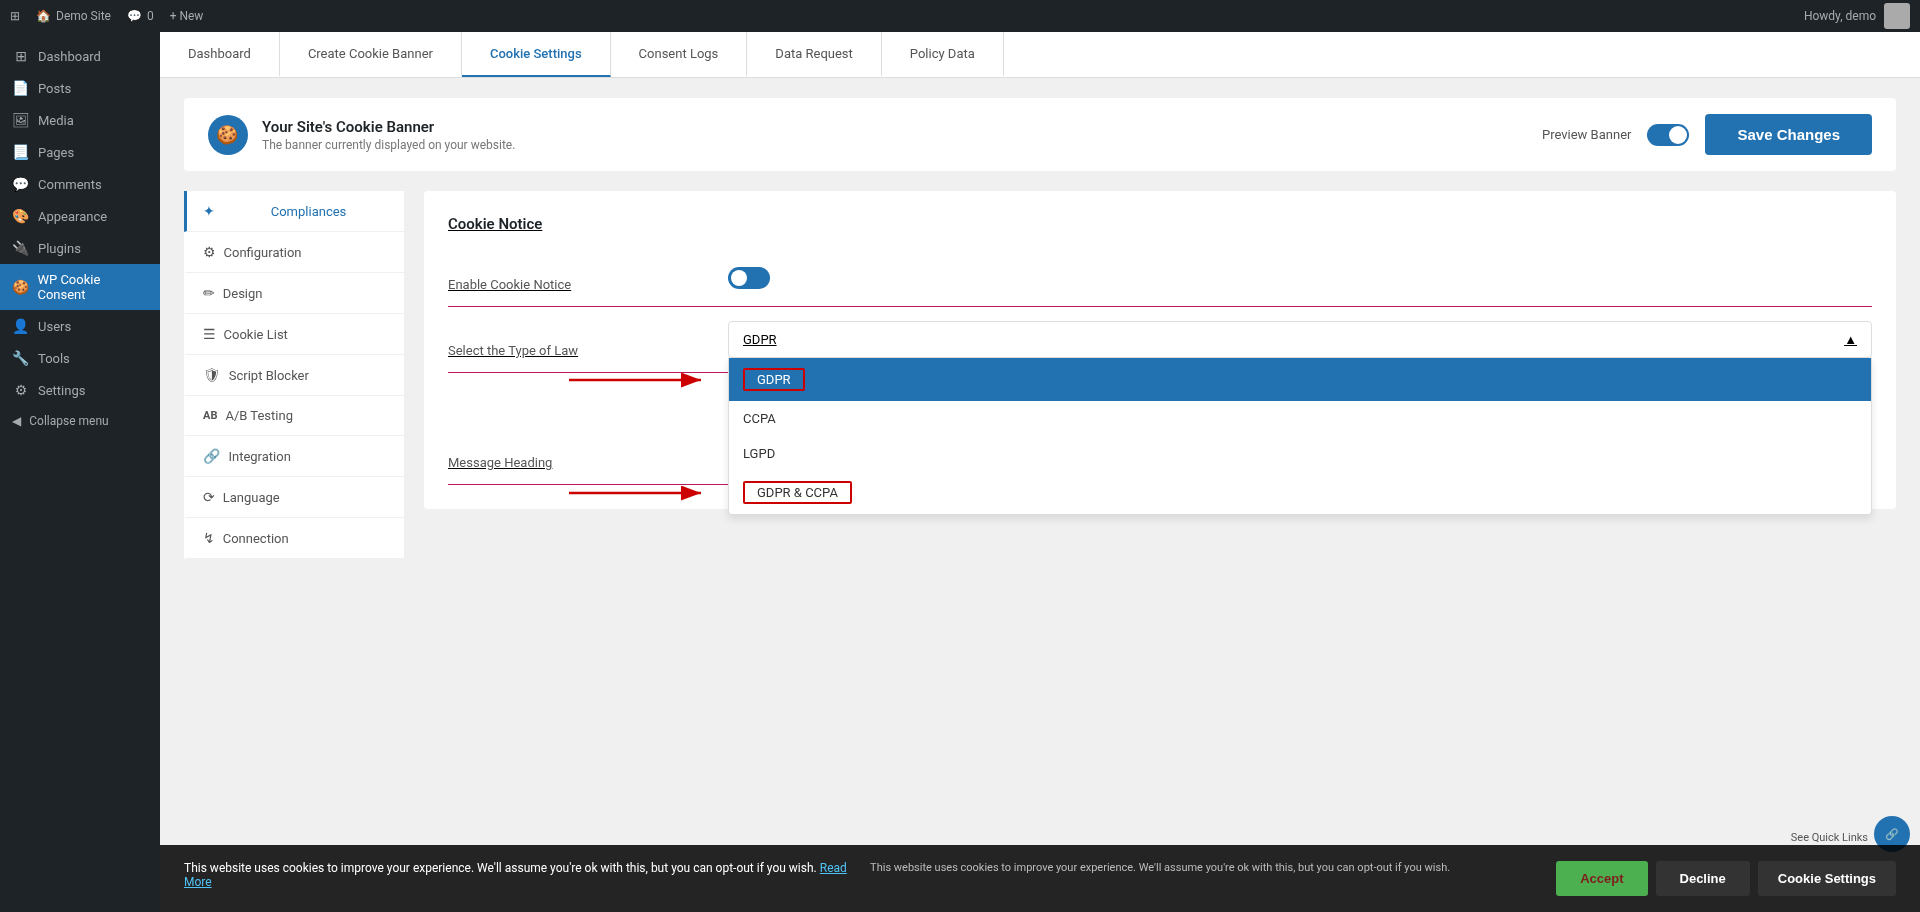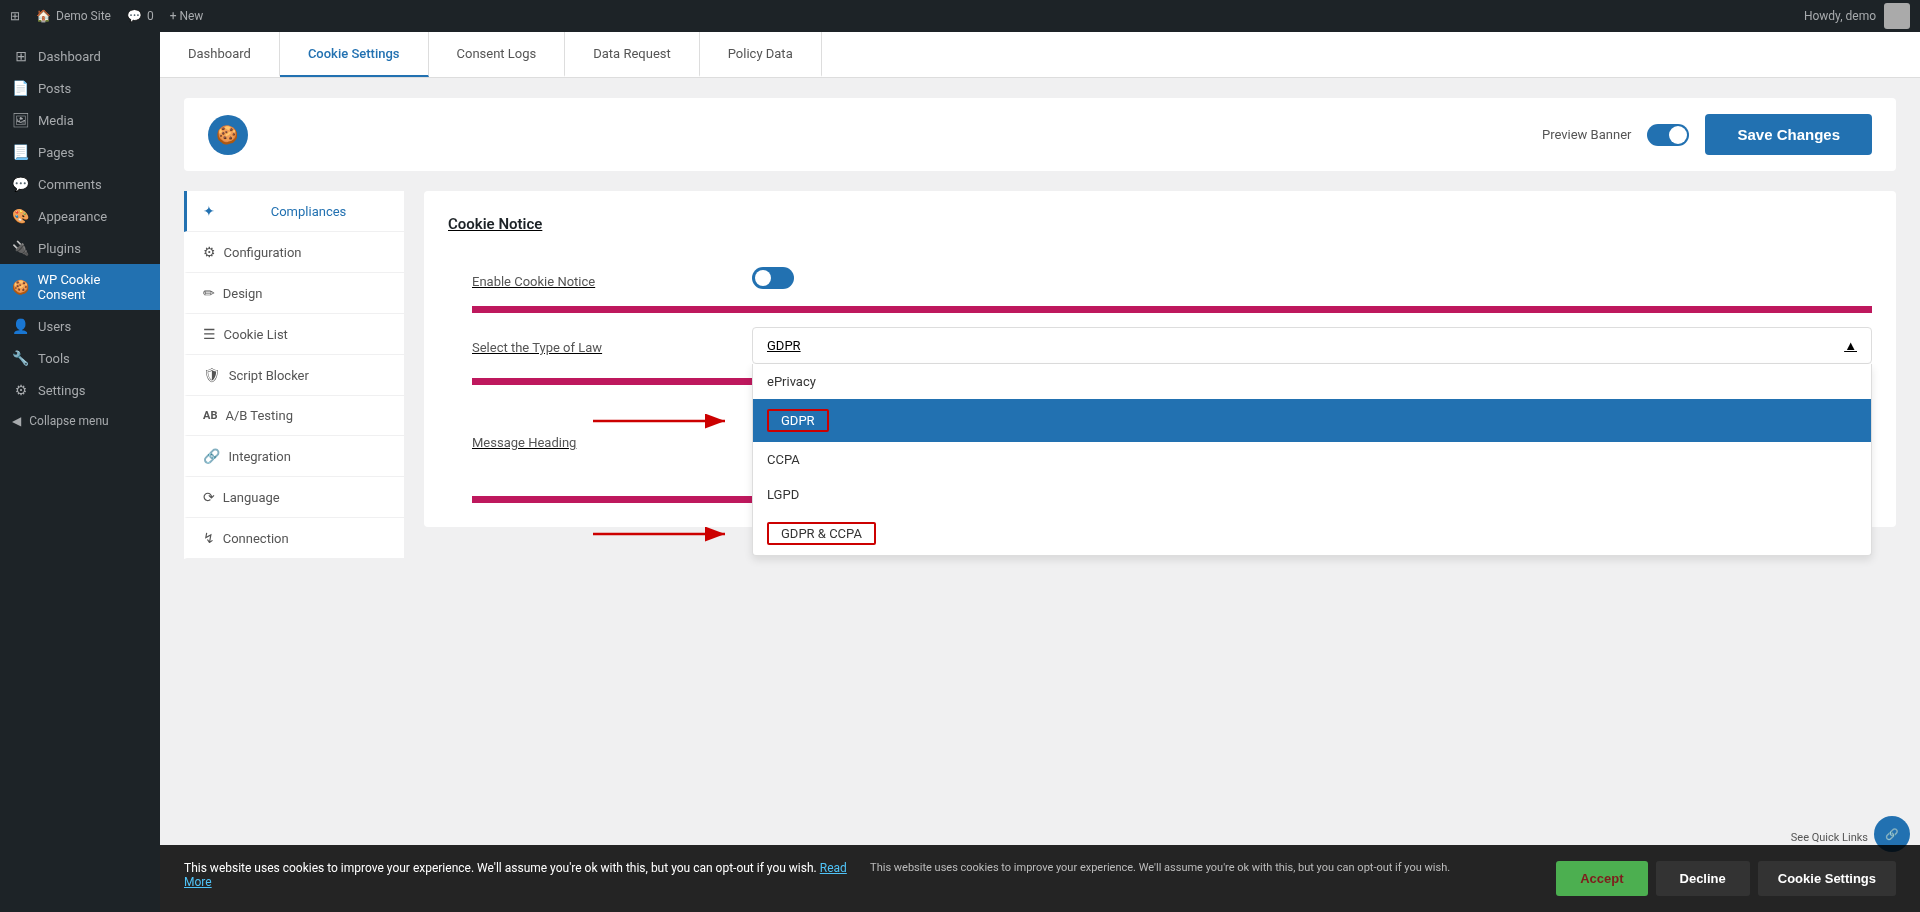--- a/index.html
+++ b/index.html
@@ -144,24 +144,23 @@
       background: #fff;
       padding: 24px;
       border-radius: 4px;
       margin-bottom: 20px;
       text-decoration: underline;
     }
     .section-title { font-size: 15px; font-weight: 600; color: #1d2327; margin-bottom: 20px; }
 
     .setting-row {
       display: flex;
-      align-items: center;
+      align-items: flex-end;
       padding: 14px 0;
-      border-bottom: 7px solid #be185d;
-      margin-left: 24px;
+      border-bottom: 1px solid #be185d;
     }
     .setting-label { width: 280px; font-size: 13px; color: #555; padding-top: 4px; flex-shrink: 0; }
     .setting-control { flex: 1; }
 
     
     .toggle-sm {
       width: 42px; height: 22px;
       background: #2271b1;
       border-radius: 11px;
       position: relative;
@@ -343,38 +342,45 @@
       <span>Collapse menu</span>
     </div>
   </div>
 
   <div class="content-area">
 
     <div class="plugin-tabs">
       <div class="plugin-tab">
         <span>Dashboard</span>
       </div>
+      <div class="plugin-tab">
+        <span>Create Cookie Banner</span>
+      </div>
       <div class="plugin-tab active">
         <span>Cookie Settings</span>
       </div>
       <div class="plugin-tab">
         <span>Consent Logs</span>
       </div>
       <div class="plugin-tab">
         <span>Data Request</span>
       </div>
       <div class="plugin-tab">
         <span>Policy Data</span>
       </div>
     </div>
 
     <div style="padding: 20px 24px 0 24px;">
       <div class="page-header">
         <div class="page-header-left">
           <div class="cookie-icon">🍪</div>
+          <div>
+            <div class="page-header-title">Your Site's Cookie Banner</div>
+            <div class="page-header-subtitle">The banner currently displayed on your website.</div>
+          </div>
         </div>
         <div class="page-header-right">
           <span class="preview-banner-label">Preview Banner</span>
           <div class="toggle-switch on"></div>
           <button class="save-changes-btn">Save Changes</button>
         </div>
       </div>
 
       <div class="two-col">
 
@@ -431,23 +437,20 @@
             <div class="setting-row dropdown-row-wrapper">
               <div class="setting-label">Select the Type of Law</div>
               <div class="setting-control">
                 <div class="dropdown-wrapper">
                   <div class="dropdown-select">
                     <span>GDPR</span>
                     <span>▲</span>
                   </div>
                   <div class="dropdown-options">
 
-                    <div class="dropdown-option">
-                      <span>ePrivacy</span>
-                    </div>
 
                     <div class="dropdown-option selected" style="position:relative;">
                       
                       <div style="position:absolute;left:-160px;top:50%;transform:translateY(-50%);display:flex;align-items:center;gap:0;">
                         <svg width="140" height="24">
                           <defs>
                             <marker id="arrowhead1" markerWidth="8" markerHeight="6" refX="8" refY="3" orient="auto">
                               <polygon points="0 0, 8 3, 0 6" fill="#cc0000"></polygon>
                             </marker>
                           </defs>

